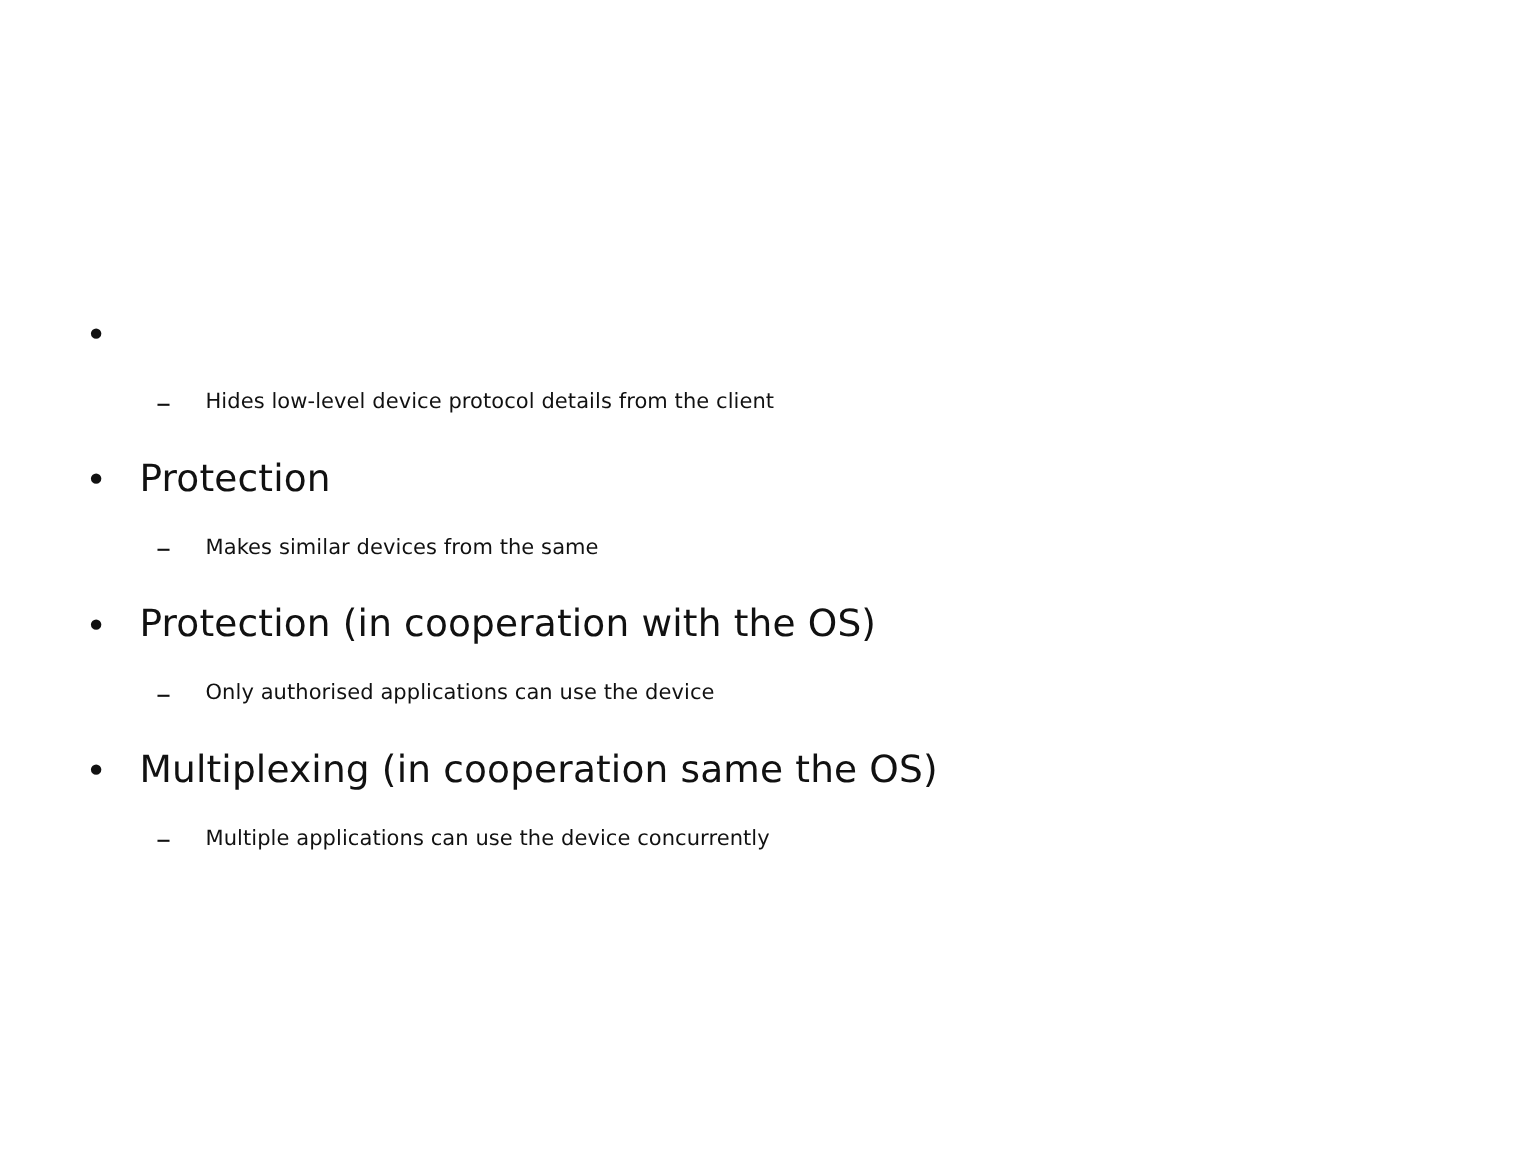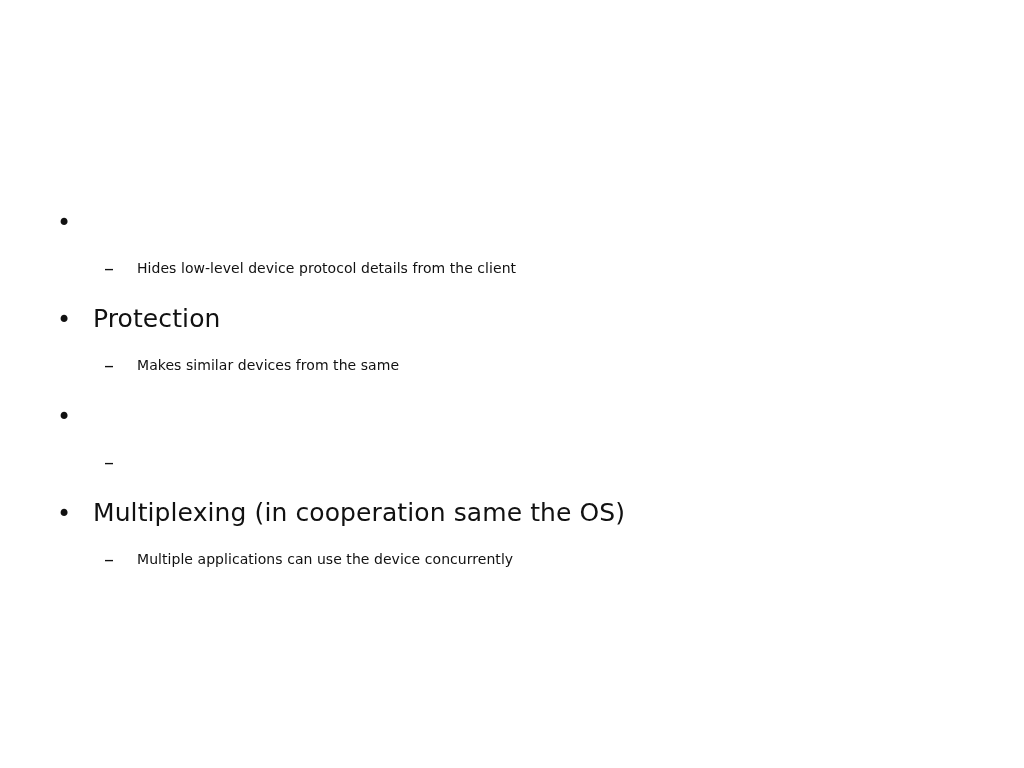--- a/index.html
+++ b/index.html
@@ -109,23 +109,25 @@
       </div>
       <div class="l2-row">
         <span class="l2-marker">–</span>
         <span class="l2-text">Makes similar devices from the same</span>
       </div>
     </div>
 
     <div class="bullet-group">
       <div class="l1-row">
         <span class="l1-marker">•</span>
+        <span class="l1-text">Protection (in cooperation with the OS)</span>
       </div>
       <div class="l2-row">
         <span class="l2-marker">–</span>
+        <span class="l2-text">Only authorised applications can use the device</span>
       </div>
     </div>
 
     <div class="bullet-group">
       <div class="l1-row">
         <span class="l1-marker">•</span>
         <span class="l1-text">Multiplexing (in cooperation same the OS)</span>
       </div>
       <div class="l2-row">
         <span class="l2-marker">–</span>

